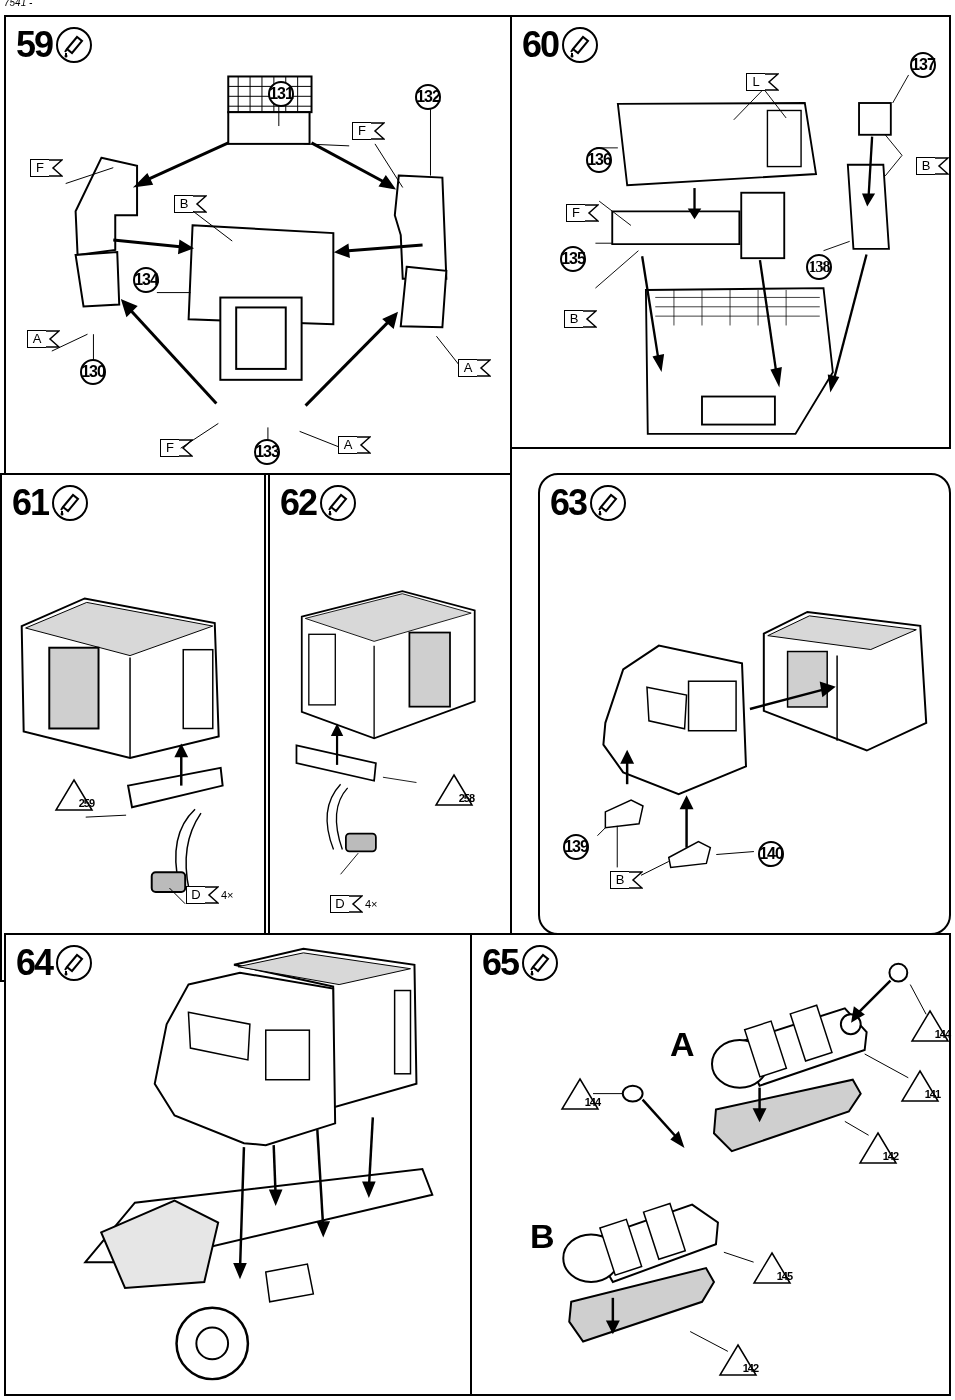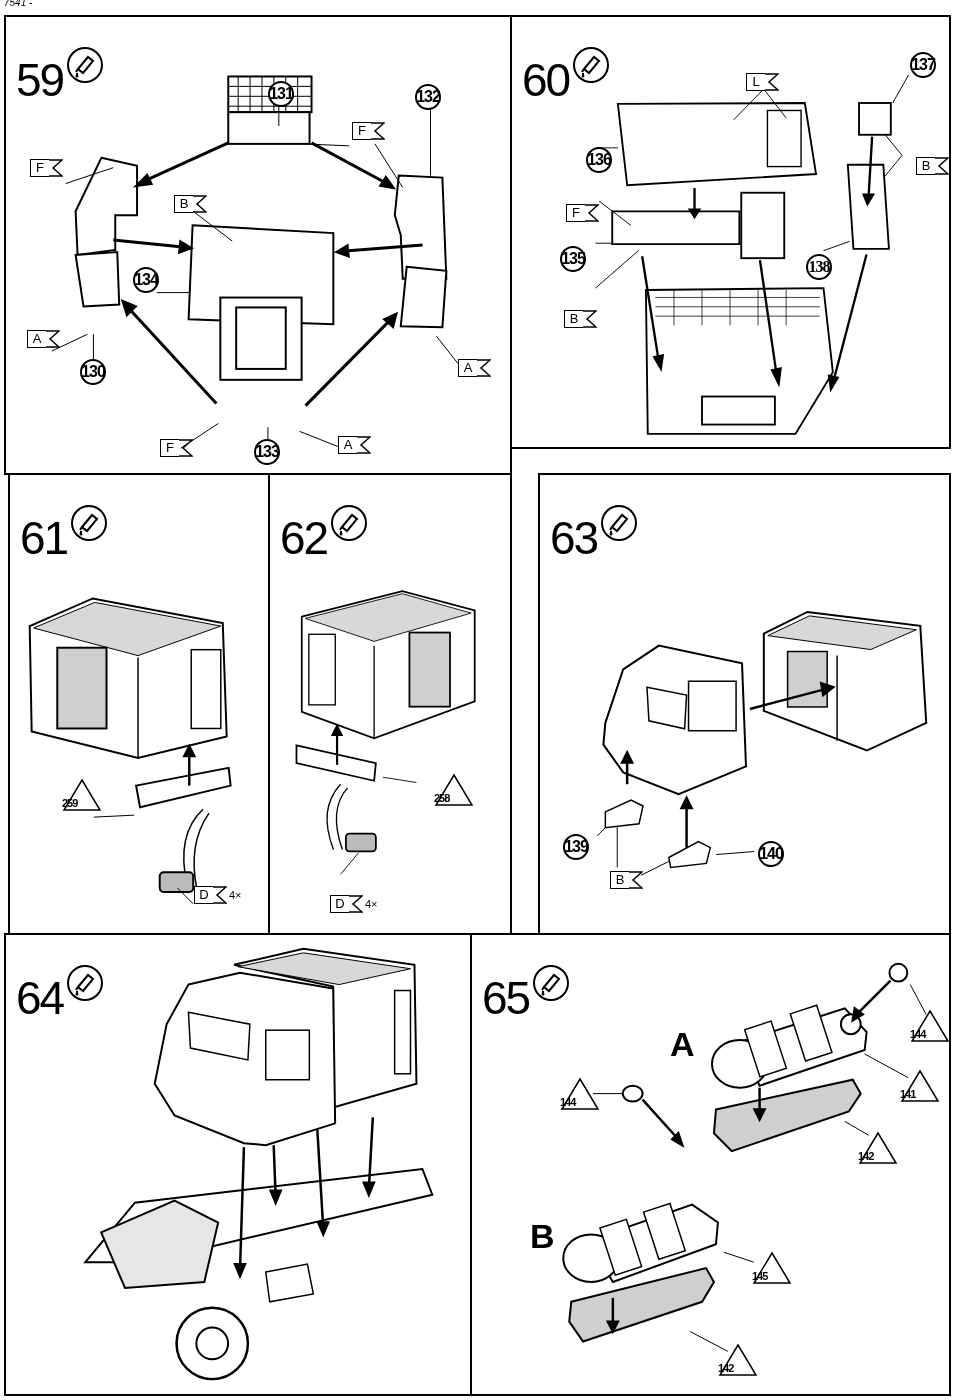--- a/index.html
+++ b/index.html
@@ -1,30 +1,30 @@
 <!DOCTYPE html>
 <html><head>
 <meta charset="utf-8">
 <style>
   html, body { margin: 0; padding: 0; background: #ffffff; }
   body { width: 955px; height: 1400px; position: relative; overflow: hidden; font-family: "Liberation Sans", sans-serif; color: #000; }
   .code { position: absolute; left: 4px; top: -3px; font-size: 10px; font-style: italic; }
   .panel { position: absolute; border: 2px solid #000; box-sizing: border-box; background: #fff; }
   .step-head { position: absolute; left: 10px; top: 10px; display: flex; align-items: center; }
-  .step-num { font-family: "Liberation Sans", sans-serif; font-weight: normal; font-size: 46px; letter-spacing: -2px; line-height: 1; margin-top: 30px; }
+  .step-num { font-family: "Liberation Sans", sans-serif; font-weight: bold; font-size: 36px; letter-spacing: -2px; line-height: 1; }
   .glue { width: 36px; height: 36px; border: 2.5px solid #000; border-radius: 50%; margin-left: 4px; position: relative; box-sizing: border-box; }
   .glue svg { position: absolute; left: 0; top: 0; }
   .art { position: absolute; left: 0; top: 0; width: 100%; height: 100%; }
   .callout-circle { position: absolute; width: 26px; height: 26px; border: 2px solid #000; border-radius: 50%; box-sizing: border-box; font-size: 16px; font-weight: bold; display: flex; align-items: center; justify-content: center; background: #fff; letter-spacing: -1px; }
   .flag { position: absolute; height: 18px; display: flex; align-items: center; }
   .flag .box { border: 1.5px solid #000; border-right: none; height: 16px; min-width: 14px; padding: 0 2px; font-size: 13px; line-height: 16px; text-align: center; background: #fff; }
   .flag svg { display: block; }
   .flag .qty { font-size: 11px; margin-left: 2px; }
   .tri { position: absolute; width: 40px; height: 34px; }
-  .tri span { position: absolute; left: 0; right: 0; bottom: 3px; text-align: left; font-size: 11px; font-weight: bold; letter-spacing: -1px; }
+  .tri span { position: absolute; left: 0; right: 0; bottom: 3px; text-align: right; font-size: 11px; font-weight: bold; letter-spacing: -1px; }
   .variant { position: absolute; font-size: 34px; font-weight: bold; }
 </style>
 </head>
 <body>
 
 <div class="code">7541 -</div>
 
 <div class="panel" style="left:4px;top:15px;width:508px;height:460px;">
   <div class="step-head">
     <span class="step-num">59</span>
@@ -222,21 +222,21 @@
       </svg>
     </div>
   <div class="flag" style="left:52px;top:293px;">
       <span class="box">B</span>
       <svg width="14" height="18">
         <path d="M0 1 L13 1 L4 9 L13 17 L0 17" fill="none" stroke="#000" stroke-width="1.5"></path>
       </svg>
     </div>
 </div>
 
-<div class="panel" style="left:8px;top:473px;width:266px;height:509px;">
+<div class="panel" style="left:0;top:473px;width:266px;height:509px;">
   <div class="step-head">
     <span class="step-num">61</span>
     <span class="glue">
       <svg width="31" height="31" viewBox="0 0 31 31">
           <path d="M9 20 L19 8 L24 12 L14 24 Z" fill="none" stroke="#000" stroke-width="2"></path>
           <path d="M9 20 L7 23 M8 24 L8 27" stroke="#000" stroke-width="2"></path>
           <circle cx="8" cy="27" r="1.5"></circle>
         </svg>
     </span>
   </div>
@@ -312,21 +312,21 @@
   </div>
   <div class="flag" style="left:60px;top:420px;">
       <span class="box">D</span>
       <svg width="14" height="18">
         <path d="M0 1 L13 1 L4 9 L13 17 L0 17" fill="none" stroke="#000" stroke-width="1.5"></path>
       </svg>
       <span class="qty">4×</span>
     </div>
 </div>
 
-<div class="panel" style="left:538px;top:473px;width:413px;height:462px;">
+<div class="panel" style="left:538px;top:473px;width:413px;height:462px;border-radius:20px;">
   <div class="step-head">
     <span class="step-num">63</span>
     <span class="glue">
       <svg width="31" height="31" viewBox="0 0 31 31">
           <path d="M9 20 L19 8 L24 12 L14 24 Z" fill="none" stroke="#000" stroke-width="2"></path>
           <path d="M9 20 L7 23 M8 24 L8 27" stroke="#000" stroke-width="2"></path>
           <circle cx="8" cy="27" r="1.5"></circle>
         </svg>
     </span>
   </div>

